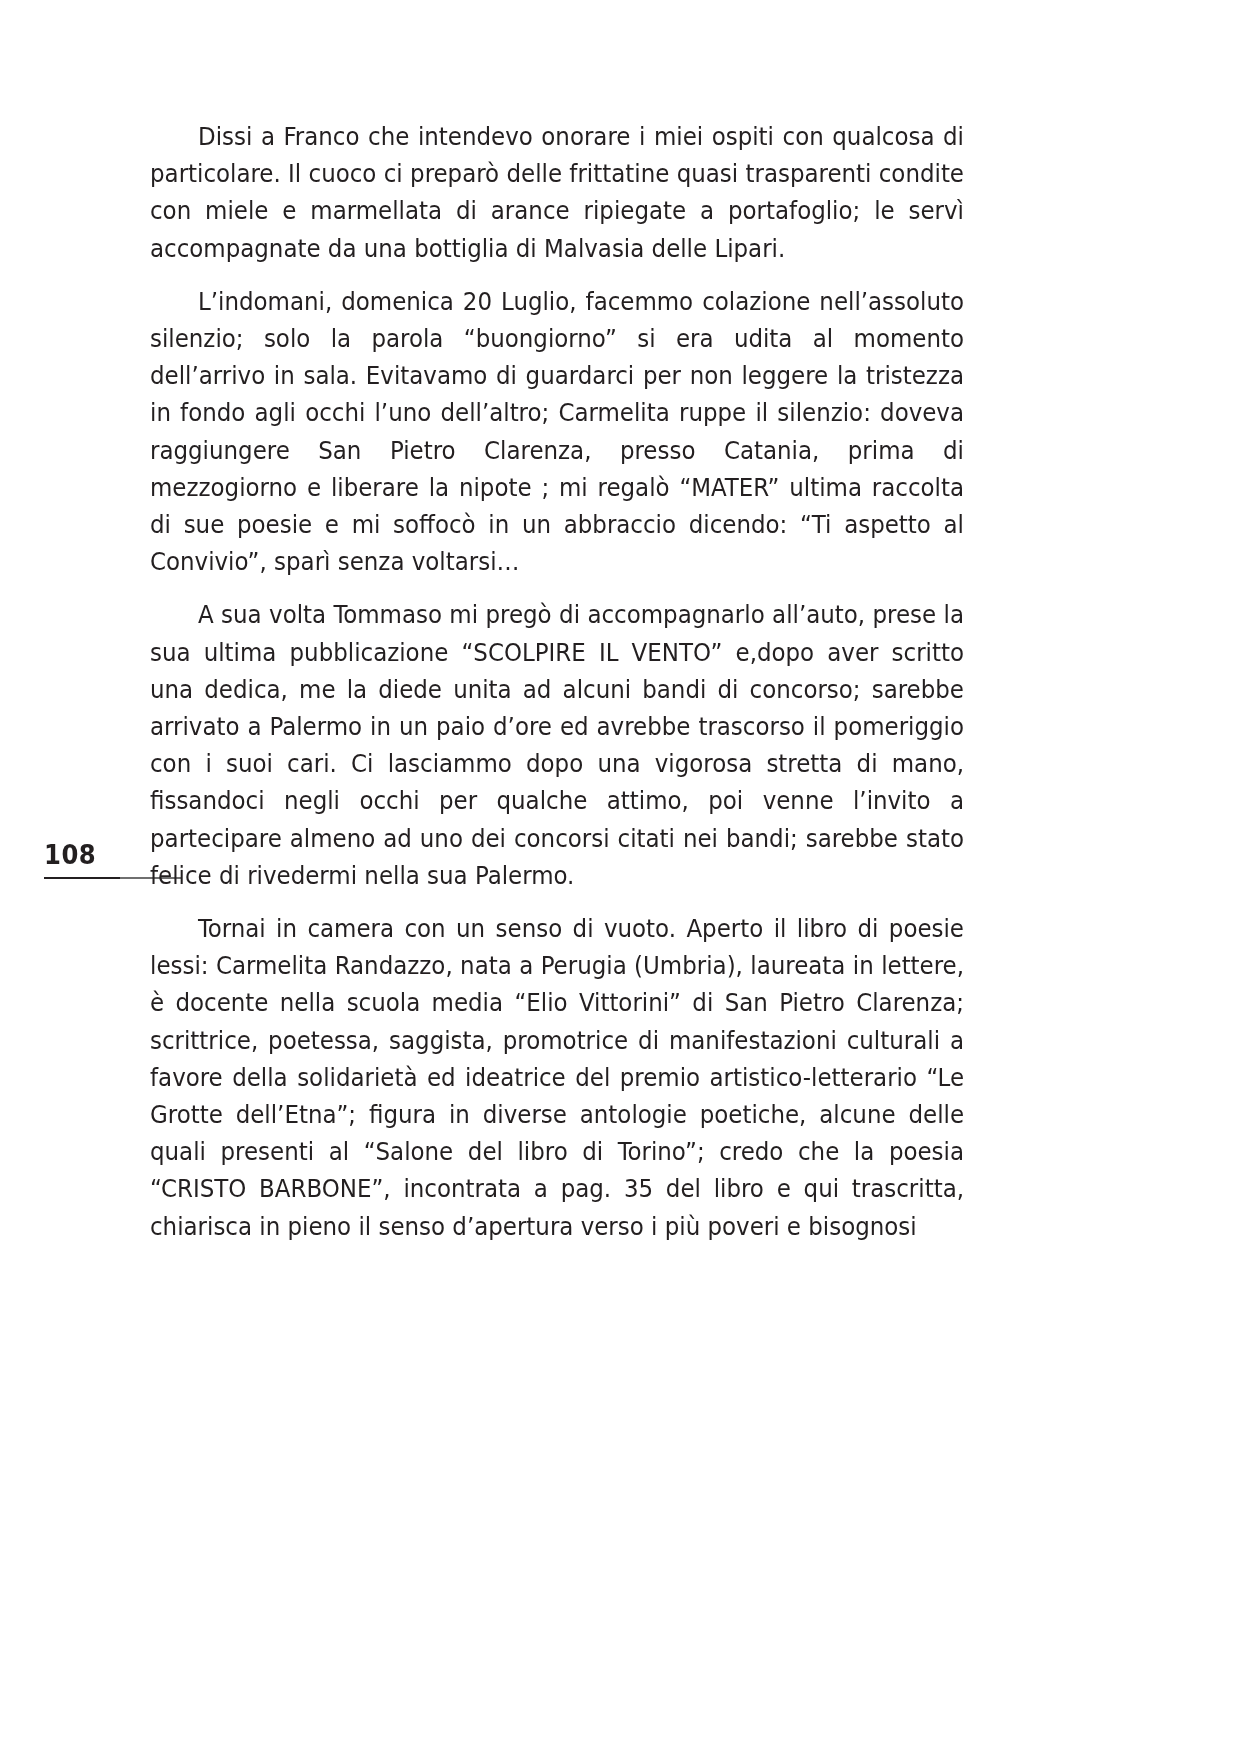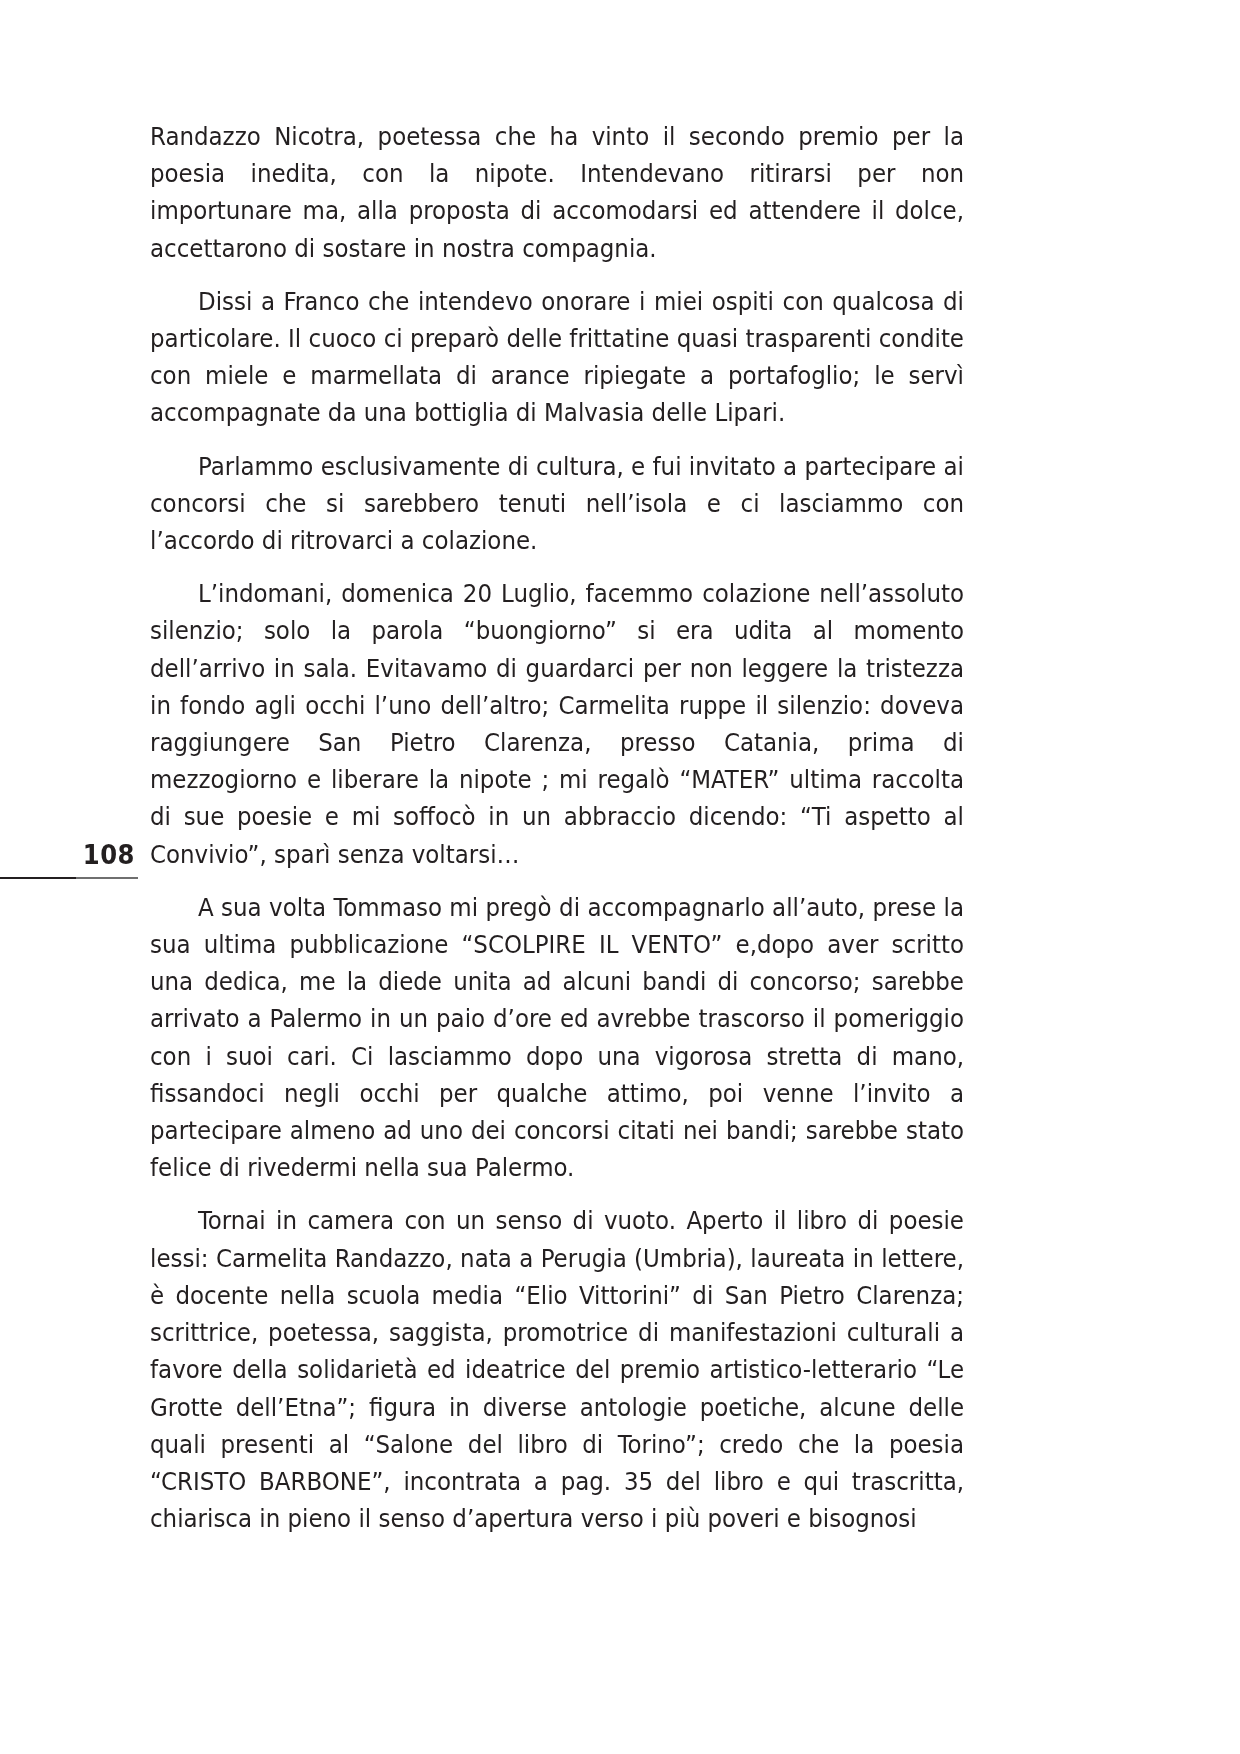--- a/index.html
+++ b/index.html
@@ -21,21 +21,21 @@
     inset: 0;
     background: #ffffff;
   }
 
   
   #folio-block {
     position: absolute;
     left: 0;
     top: 838px;
     width: 138px;
-    text-align: right;
+    padding-left: 44px;
   }
   #folio-number {
     font-size: 27px;
     font-weight: 700;
     line-height: 34px;
     letter-spacing: 0.5px;
     color: #231f20;
     padding-right: 3px;
   }
   #folio-rule {
@@ -76,21 +76,19 @@
 <body>
 
 <div id="page">
 
   <div id="folio-block">
     <div id="folio-number">108</div>
     <div id="folio-rule"></div>
   </div>
 
   <div id="text-column">
-    <p class="para">Randazzo Nicotra, poetessa che ha vinto il secondo premio per la poesia inedita, con la nipote. Intendevano ritirarsi per non importunare ma, alla proposta di accomodarsi ed attendere il dolce, accettarono di sostare in nostra compagnia.</p>
     <p class="para indent">Dissi a Franco che intendevo onorare i miei ospiti con qualcosa di particolare. Il cuoco ci preparò delle frittatine quasi trasparenti condite con miele e marmellata di arance ripiegate a portafoglio; le servì accompagnate da una bottiglia di Malvasia delle Lipari.</p>
-    <p class="para indent">Parlammo esclusivamente di cultura, e fui invitato a partecipare ai concorsi che si sarebbero tenuti nell’isola e ci lasciammo con l’accordo di ritrovarci a colazione.</p>
     <p class="para indent">L’indomani, domenica 20 Luglio, facemmo colazione nell’assoluto silenzio; solo la parola “buongiorno” si era udita al momento dell’arrivo in sala. Evitavamo di guardarci per non leggere la tristezza in fondo agli occhi l’uno dell’altro; Carmelita ruppe il silenzio: doveva raggiungere San Pietro Clarenza, presso Catania, prima di mezzogiorno e liberare la nipote ; mi regalò “MATER” ultima raccolta di sue poesie e mi soffocò in un abbraccio dicendo: “Ti aspetto al Convivio”, sparì senza voltarsi…</p>
     <p class="para indent">A sua volta Tommaso mi pregò di accompagnarlo all’auto, prese la sua ultima pubblicazione “SCOLPIRE IL VENTO” e,dopo aver scritto una dedica, me la diede unita ad alcuni bandi di concorso; sarebbe arrivato a Palermo in un paio d’ore ed avrebbe trascorso il pomeriggio con i suoi cari. Ci lasciammo dopo una vigorosa stretta di mano, fissandoci negli occhi per qualche attimo, poi venne l’invito a partecipare  almeno ad uno dei concorsi citati nei bandi; sarebbe stato felice di rivedermi nella sua Palermo.</p>
     <p class="para indent">Tornai in camera con un senso di vuoto. Aperto il libro di poesie lessi: Carmelita Randazzo, nata a Perugia (Umbria), laureata in lettere, è docente nella scuola media “Elio Vittorini” di San Pietro Clarenza; scrittrice, poetessa, saggista, promotrice di manifestazioni culturali a favore della solidarietà ed ideatrice del premio artistico-letterario “Le Grotte dell’Etna”; figura in diverse antologie poetiche, alcune delle quali presenti al “Salone del libro di Torino”; credo che la poesia “CRISTO BARBONE”, incontrata a pag. 35 del libro e qui trascritta, chiarisca in pieno il senso d’apertura verso i più poveri e bisognosi</p>
   </div>
 
 </div>
 
 </body></html>

